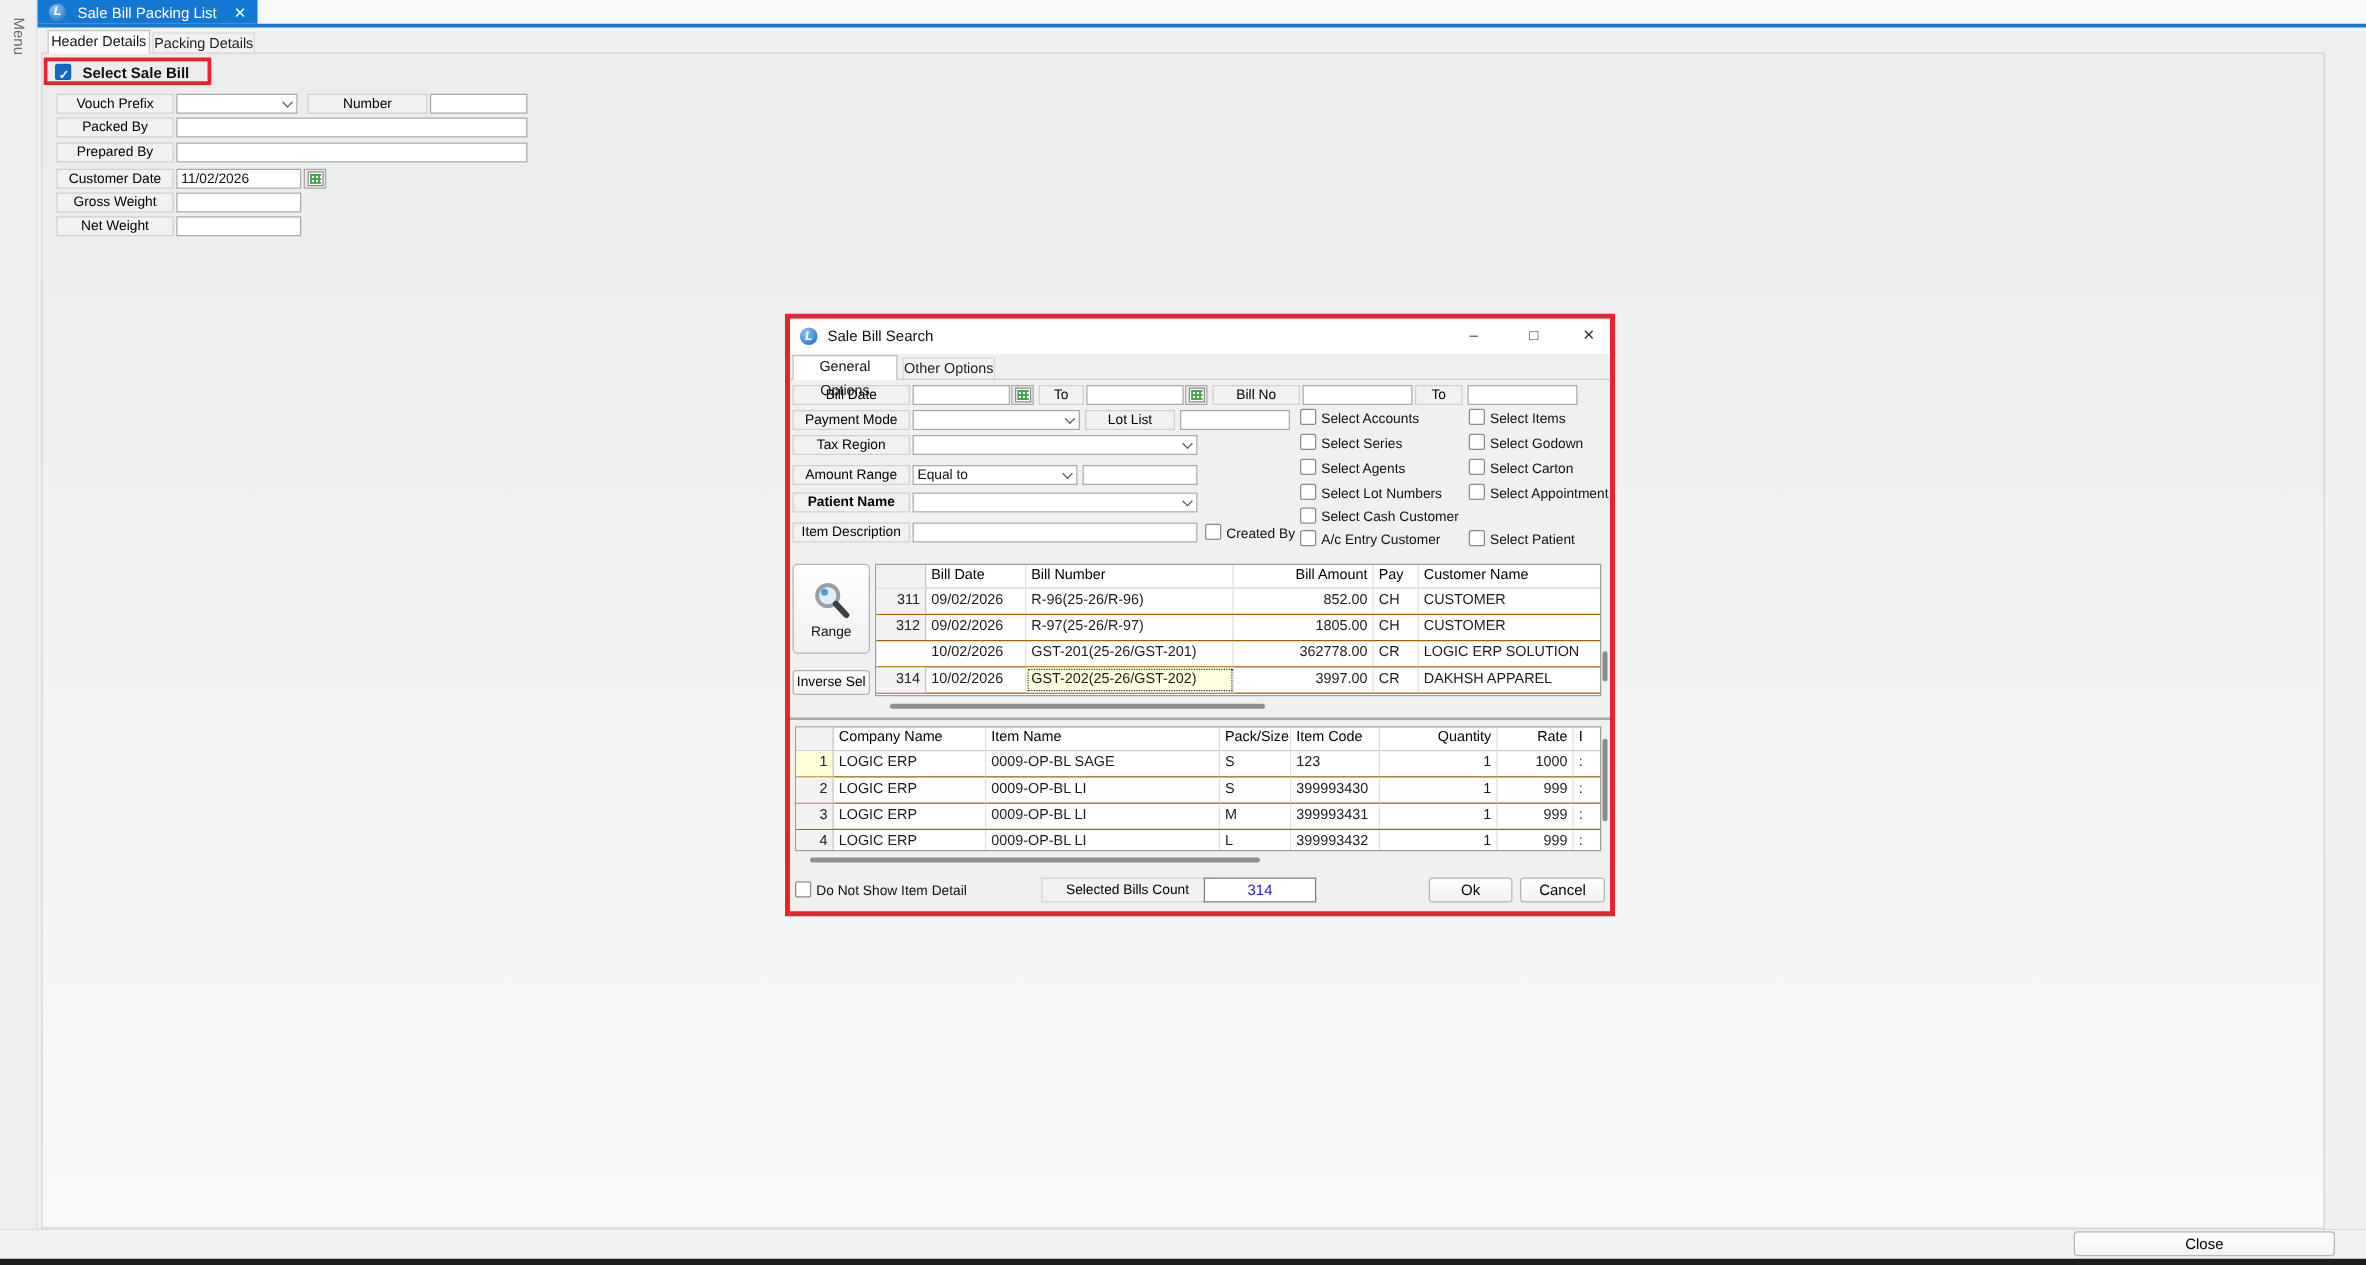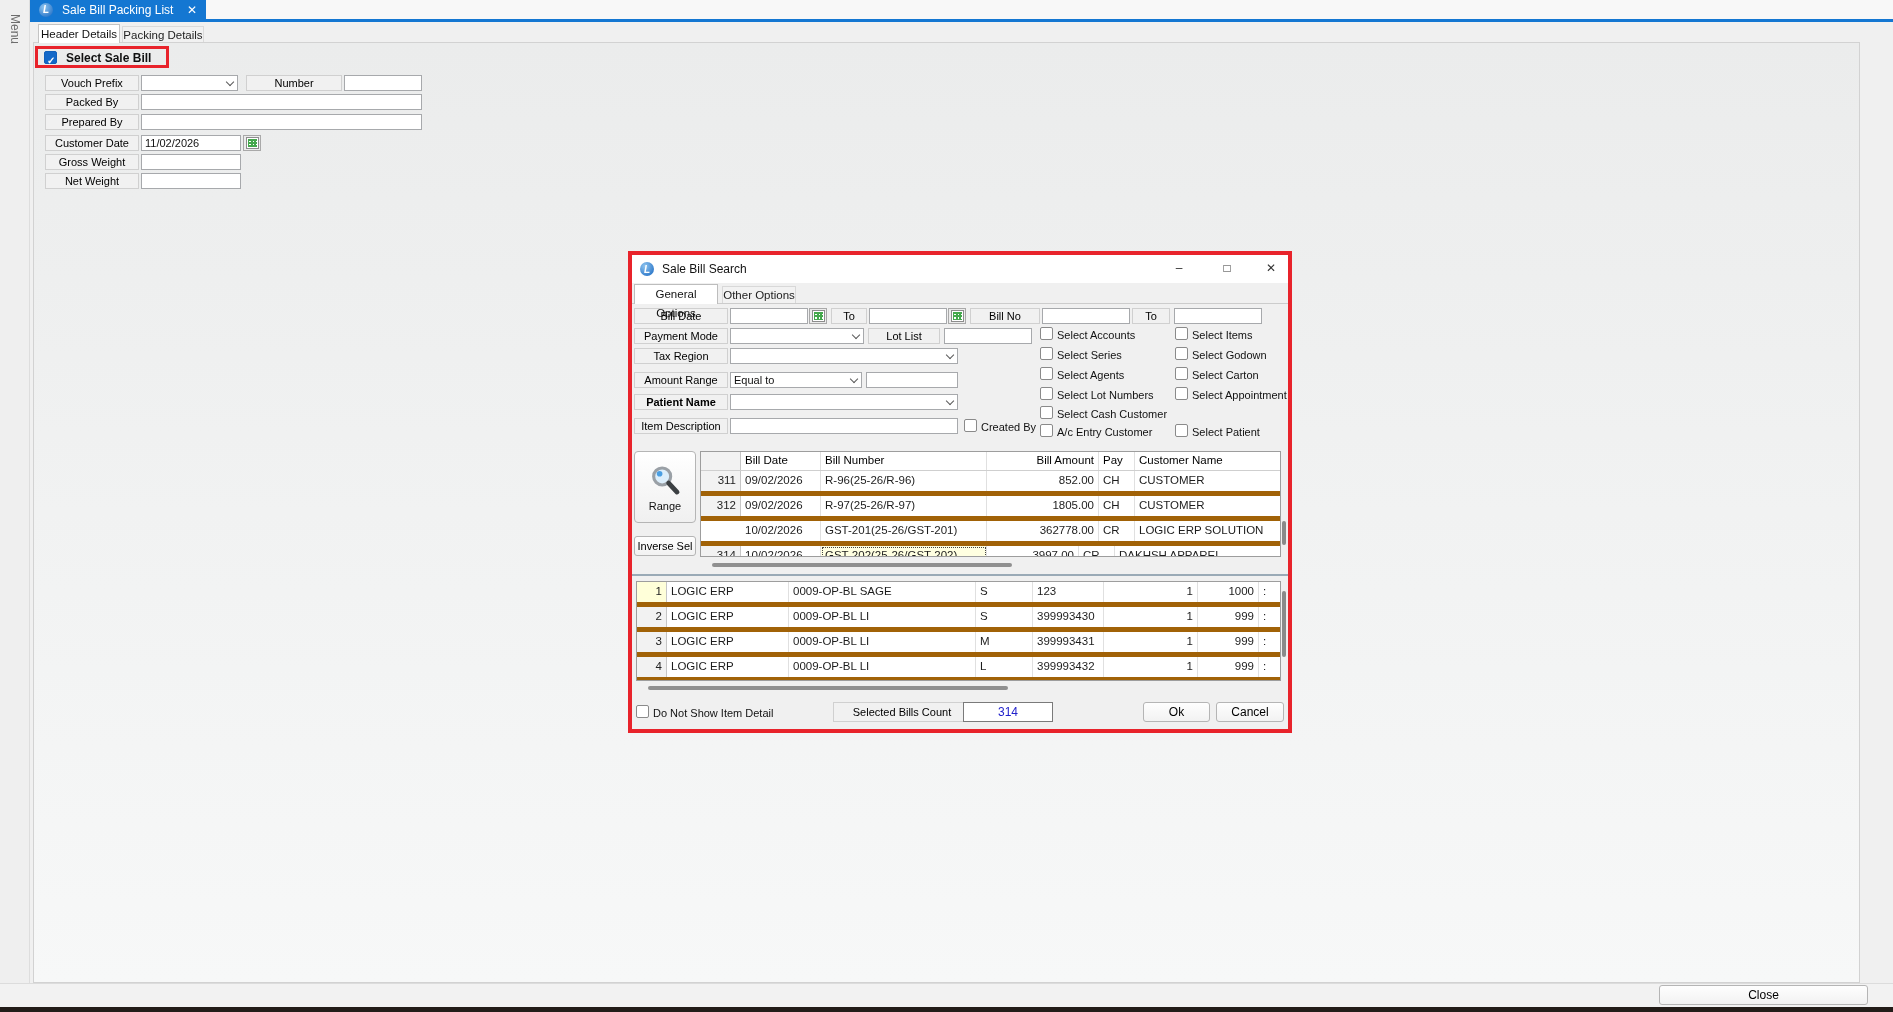--- a/index.html
+++ b/index.html
@@ -52,21 +52,21 @@
   .dtitle{left:0;top:0;width:656px;height:28px;background:#fff;display:flex;align-items:center;
           font-size:12px;gap:8px;padding:0 8px;}
   .wctl{width:18px;height:18px;text-align:center;line-height:17px;font-size:12px;color:#333;}
   .dtab-active{background:#fff;border:1px solid #bdbdbd;border-bottom:none;font-size:11.5px;
                text-align:center;line-height:19px;z-index:2;}
   .dtab-idle{background:#f2f2f2;border:1px solid #d8d8d8;border-bottom:none;font-size:11.5px;
              text-align:center;line-height:17px;color:#222;}
   .tabline{background:#cccccc;height:1px;}
   
   .grid{background:#fff;border:1px solid #9d9d9d;font-size:11.5px;overflow:hidden;}
-  .grow{display:flex;height:20px;line-height:19px;border-bottom:5px solid #a16207;}
+  .grow{display:flex;height:20px;line-height:19px;border-bottom:1px solid #a16207;}
   .ghead{height:18px;line-height:17px;border-bottom:1px solid #cfcfcf;}
   .gc{box-sizing:border-box;padding:0 4px;border-right:1px solid #e0e0e0;overflow:hidden;
       white-space:nowrap;flex:none;color:#1c1c1c;}
   .gh{color:#000;}
   .gnum{background:#f2f2f2;border-right:1px solid #c6c6c6;text-align:right;color:#222;}
   .r{text-align:right;}
   .selcell{background:#ffffe1;outline:1px dotted #444;outline-offset:-2px;}
   .ylw{background:#ffffd9;}
   .hthumb{height:4px;background:#909090;border-radius:2px;}
   .vthumb{background:#8a8a8a;border-radius:2px;}
@@ -253,31 +253,41 @@
         <div class="gc" style="width:80px;">10/02/2026</div>
         <div class="gc" style="width:166px;">GST-201(25-26/GST-201)</div>
         <div class="gc r" style="width:112px;">362778.00</div>
         <div class="gc" style="width:36px;">CR</div>
         <div class="gc" style="width:145px;border-right:none;">LOGIC ERP SOLUTION</div>
       </div>
       <div class="grow">
         <div class="gc gnum" style="width:40px;">314</div>
         <div class="gc" style="width:80px;">10/02/2026</div>
         <div class="gc selcell" style="width:166px;">GST-202(25-26/GST-202)</div>
-        <div class="gc r" style="width:92px;">3997.00</div>
+        <div class="gc r" style="width:112px;">3997.00</div>
         <div class="gc" style="width:36px;">CR</div>
         <div class="gc" style="width:145px;border-right:none;">DAKHSH APPAREL</div>
       </div>
     </div>
     <div class="abs vthumb" style="left:650px;top:266px;width:4px;height:24px;"></div>
     <div class="abs hthumb" style="left:80px;top:308px;width:300px;"></div>
 
     <div class="abs sep" style="left:0px;top:319px;width:656px;height:2px;"></div>
 
     <div class="abs grid" style="left:4px;top:326px;width:645px;height:100px;">
+      <div class="grow ghead">
+        <div class="gc gnum" style="width:30px;"></div>
+        <div class="gc gh" style="width:122px;">Company Name</div>
+        <div class="gc gh" style="width:187px;">Item Name</div>
+        <div class="gc gh" style="width:57px;">Pack/Size</div>
+        <div class="gc gh" style="width:71px;">Item Code</div>
+        <div class="gc gh r" style="width:94px;">Quantity</div>
+        <div class="gc gh r" style="width:61px;">Rate</div>
+        <div class="gc gh" style="width:21px;border-right:none;">I</div>
+      </div>
       <div class="grow">
         <div class="gc gnum ylw" style="width:30px;">1</div>
         <div class="gc" style="width:122px;">LOGIC ERP</div>
         <div class="gc" style="width:187px;">0009-OP-BL SAGE</div>
         <div class="gc" style="width:57px;">S</div>
         <div class="gc" style="width:71px;">123</div>
         <div class="gc r" style="width:94px;">1</div>
         <div class="gc r" style="width:61px;">1000</div>
         <div class="gc" style="width:21px;border-right:none;">:</div>
       </div>

